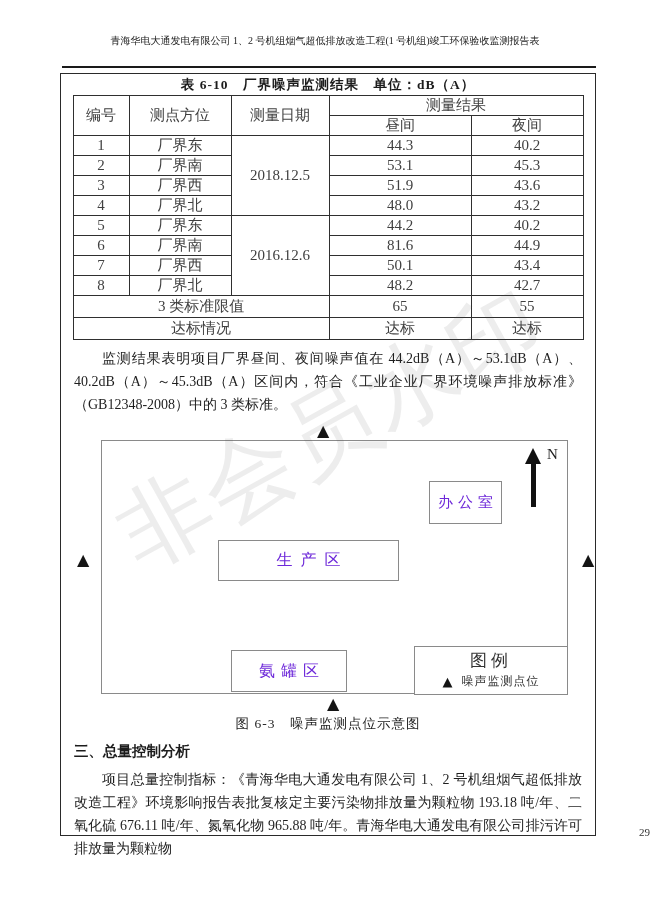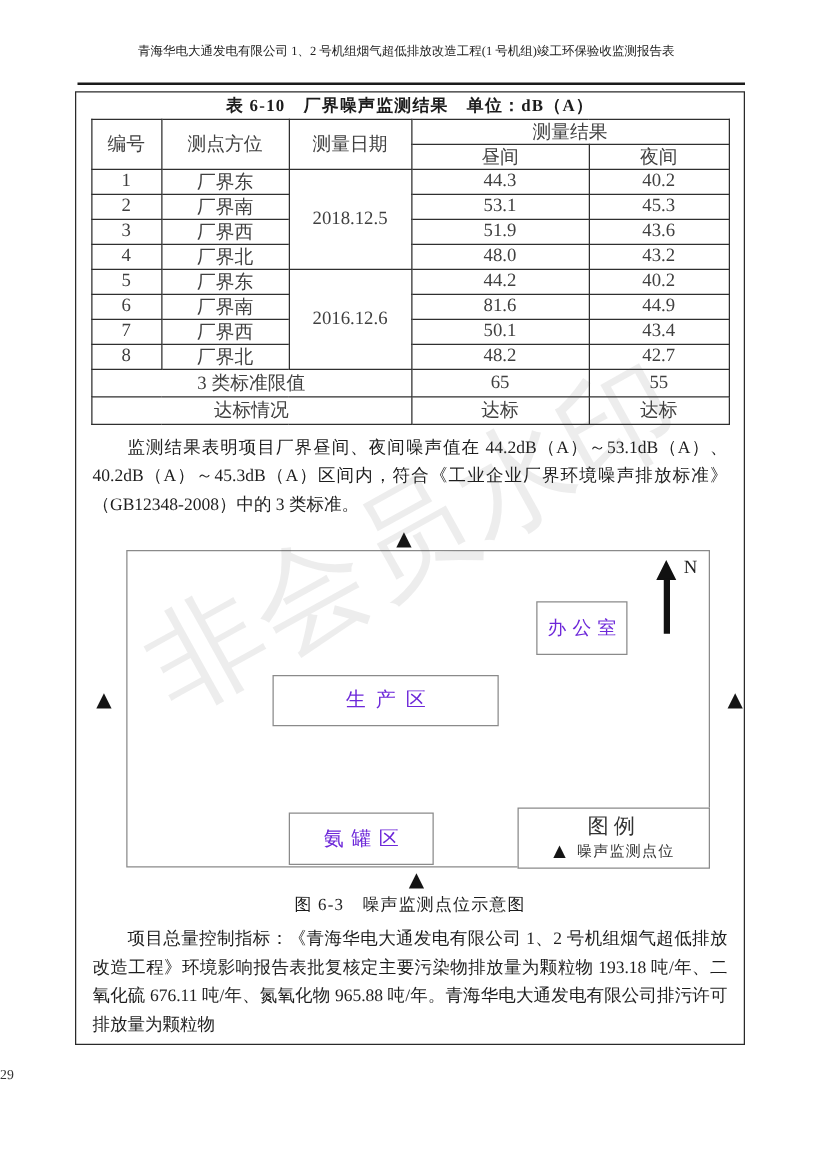--- a/index.html
+++ b/index.html
@@ -80,22 +80,22 @@
   .legend-item .tri-s { font-family: "DejaVu Sans", sans-serif; font-size: 13px; color: #141414; }
   .watermark {
     position: absolute; left: 30px; top: 300px; width: 480px; height: 110px;
     text-align: center; font-size: 92px; line-height: 110px; letter-spacing: 2px;
     color: rgba(80,80,80,0.10); transform: rotate(-29deg); transform-origin: center;
     pointer-events: none; z-index: 1; white-space: nowrap;
   }
   .caption { text-align: center; font-size: 13.5px; margin-top: 1px; letter-spacing: 1px; }
   .section-heading { font-weight: bold; font-size: 14.5px; margin: 9px 13px 0 13px; }
   .page-number {
-    position: absolute; top: 854px; left: 0; width: 100%;
-    text-align: left; font-size: 11px; color: #333;
+    position: absolute; top: 826px; left: 0; width: 100%;
+    text-align: right; font-size: 11px; color: #333;
   }
 </style>
 </head>
 <body>
 
 <div class="doc-header">青海华电大通发电有限公司 1、2 号机组烟气超低排放改造工程(1 号机组)竣工环保验收监测报告表</div>
 <div class="header-rule"></div>
 
 <div class="content-box">
 
@@ -204,19 +204,20 @@
       <div class="legend-title">图例</div>
       <div class="legend-item">
         <span class="tri-s">▲</span>
         <span>噪声监测点位</span>
       </div>
     </div>
   </div>
 
   <div class="caption">图 6-3　噪声监测点位示意图</div>
 
+  <div class="section-heading">三、总量控制分析</div>
 
   <p class="para">项目总量控制指标：《青海华电大通发电有限公司 1、2 号机组烟气超低排放改造工程》环境影响报告表批复核定主要污染物排放量为颗粒物 193.18 吨/年、二氧化硫 676.11 吨/年、氮氧化物 965.88 吨/年。青海华电大通发电有限公司排污许可排放量为颗粒物</p>
 
   <div class="watermark">非会员水印</div>
 </div>
 
 <div class="page-number">29</div>
 
 </body></html>

